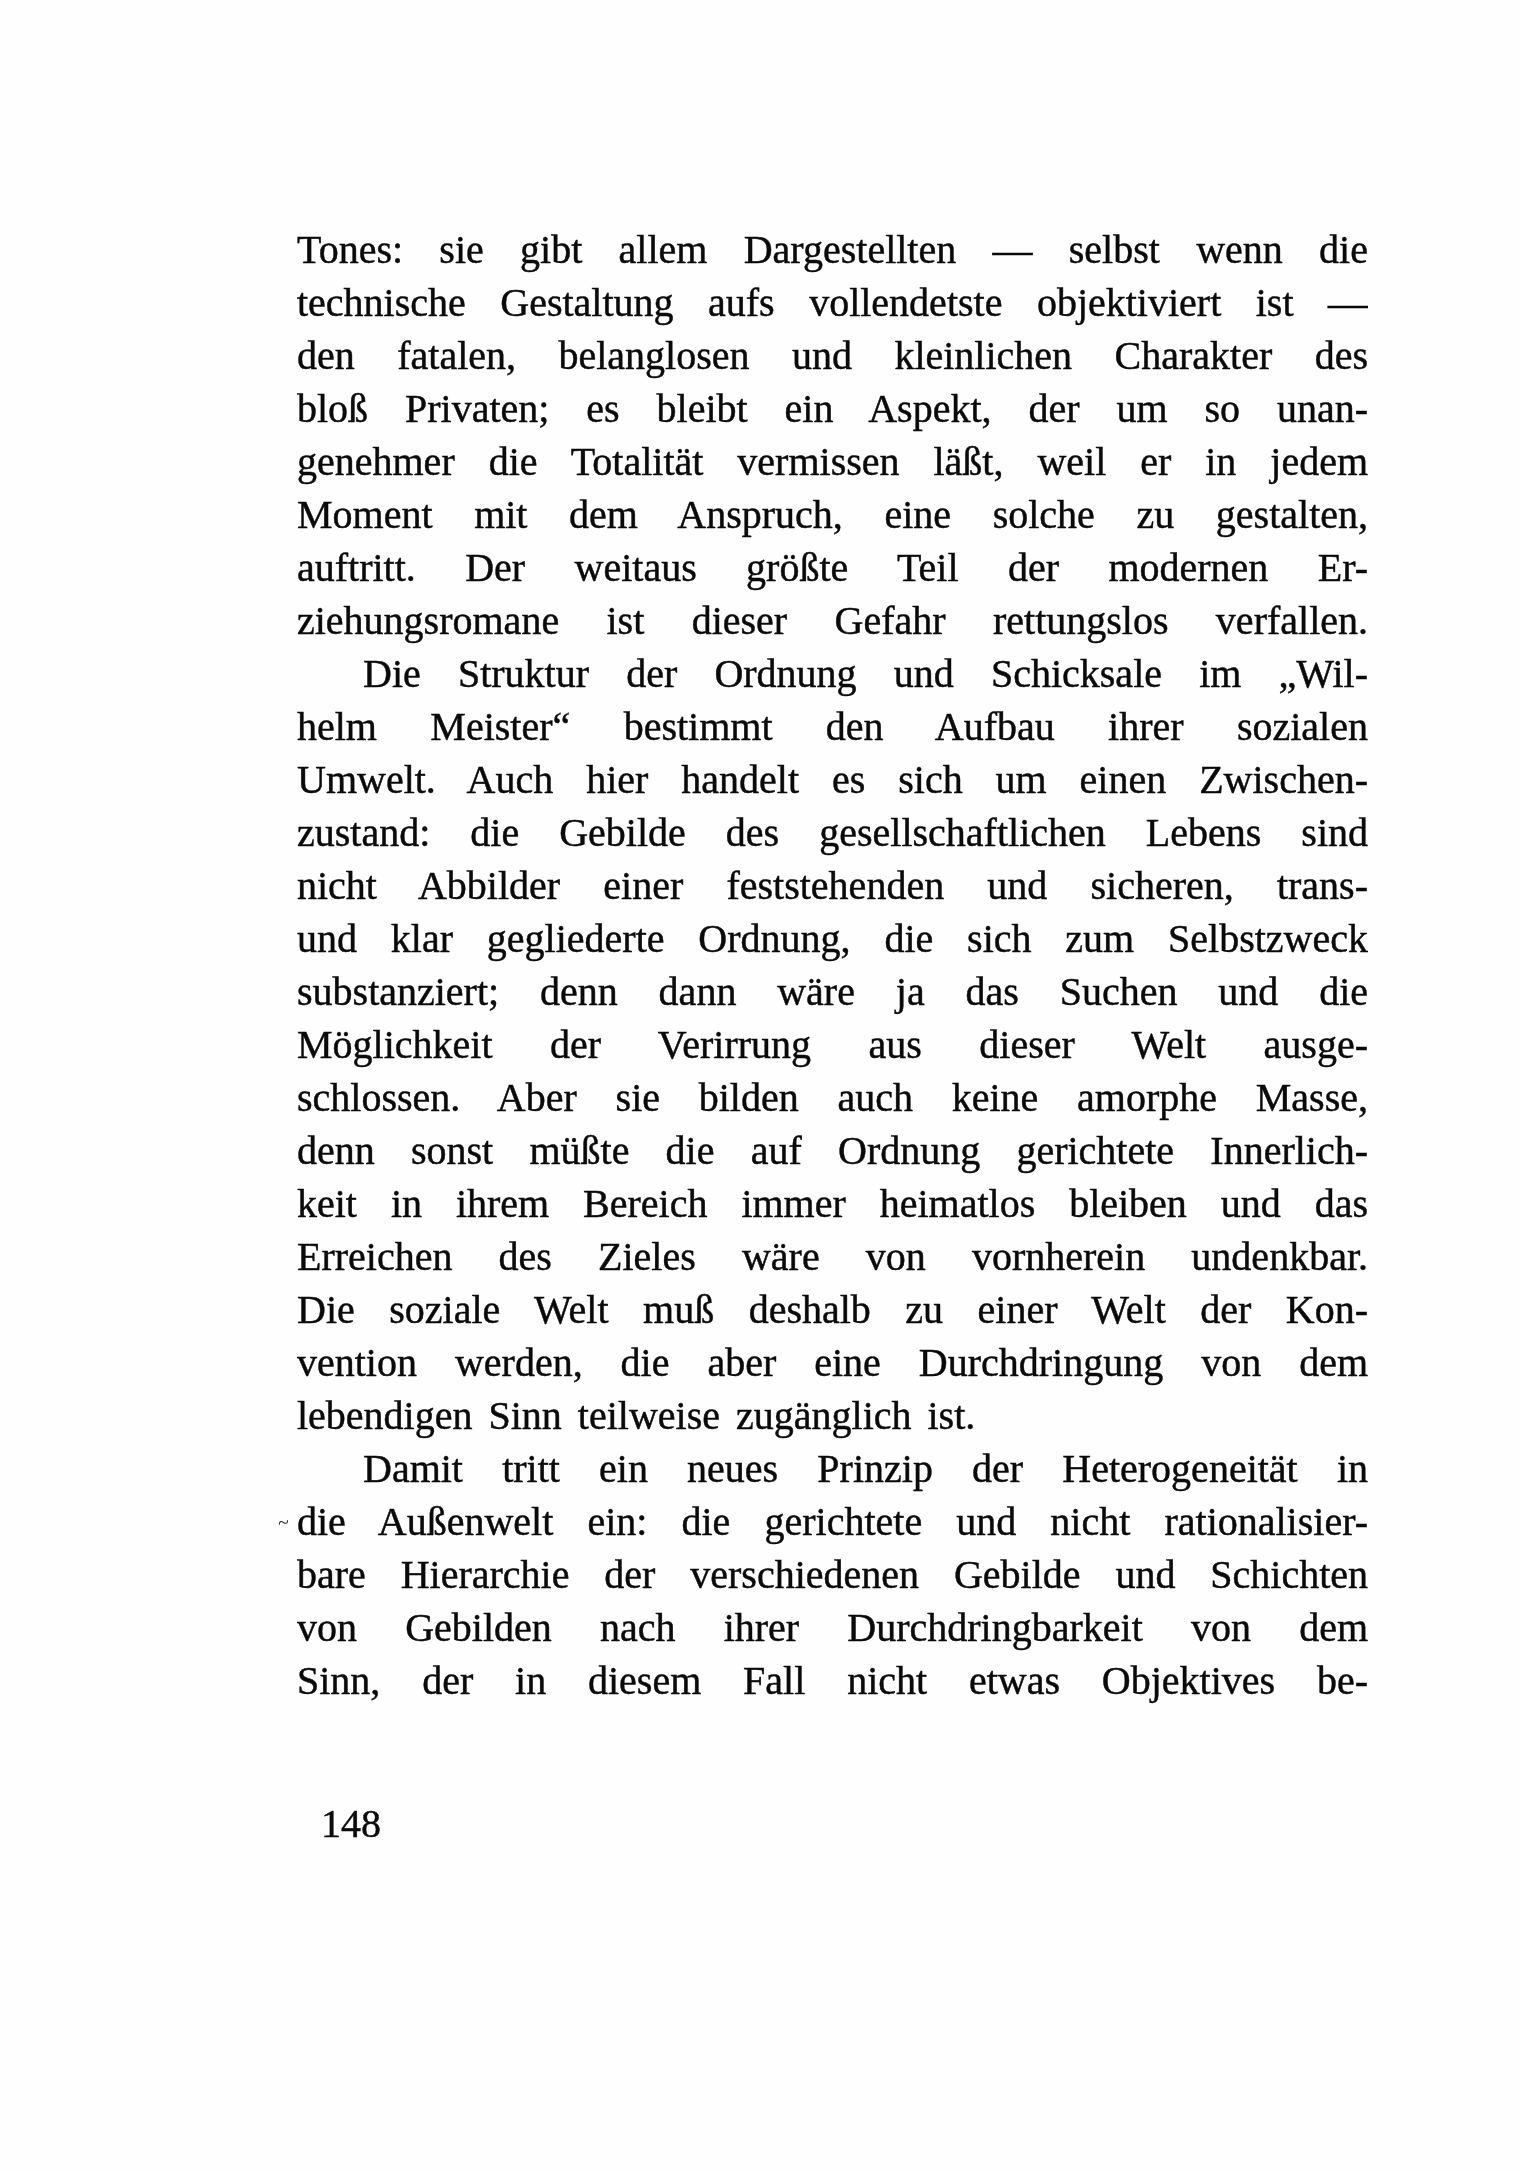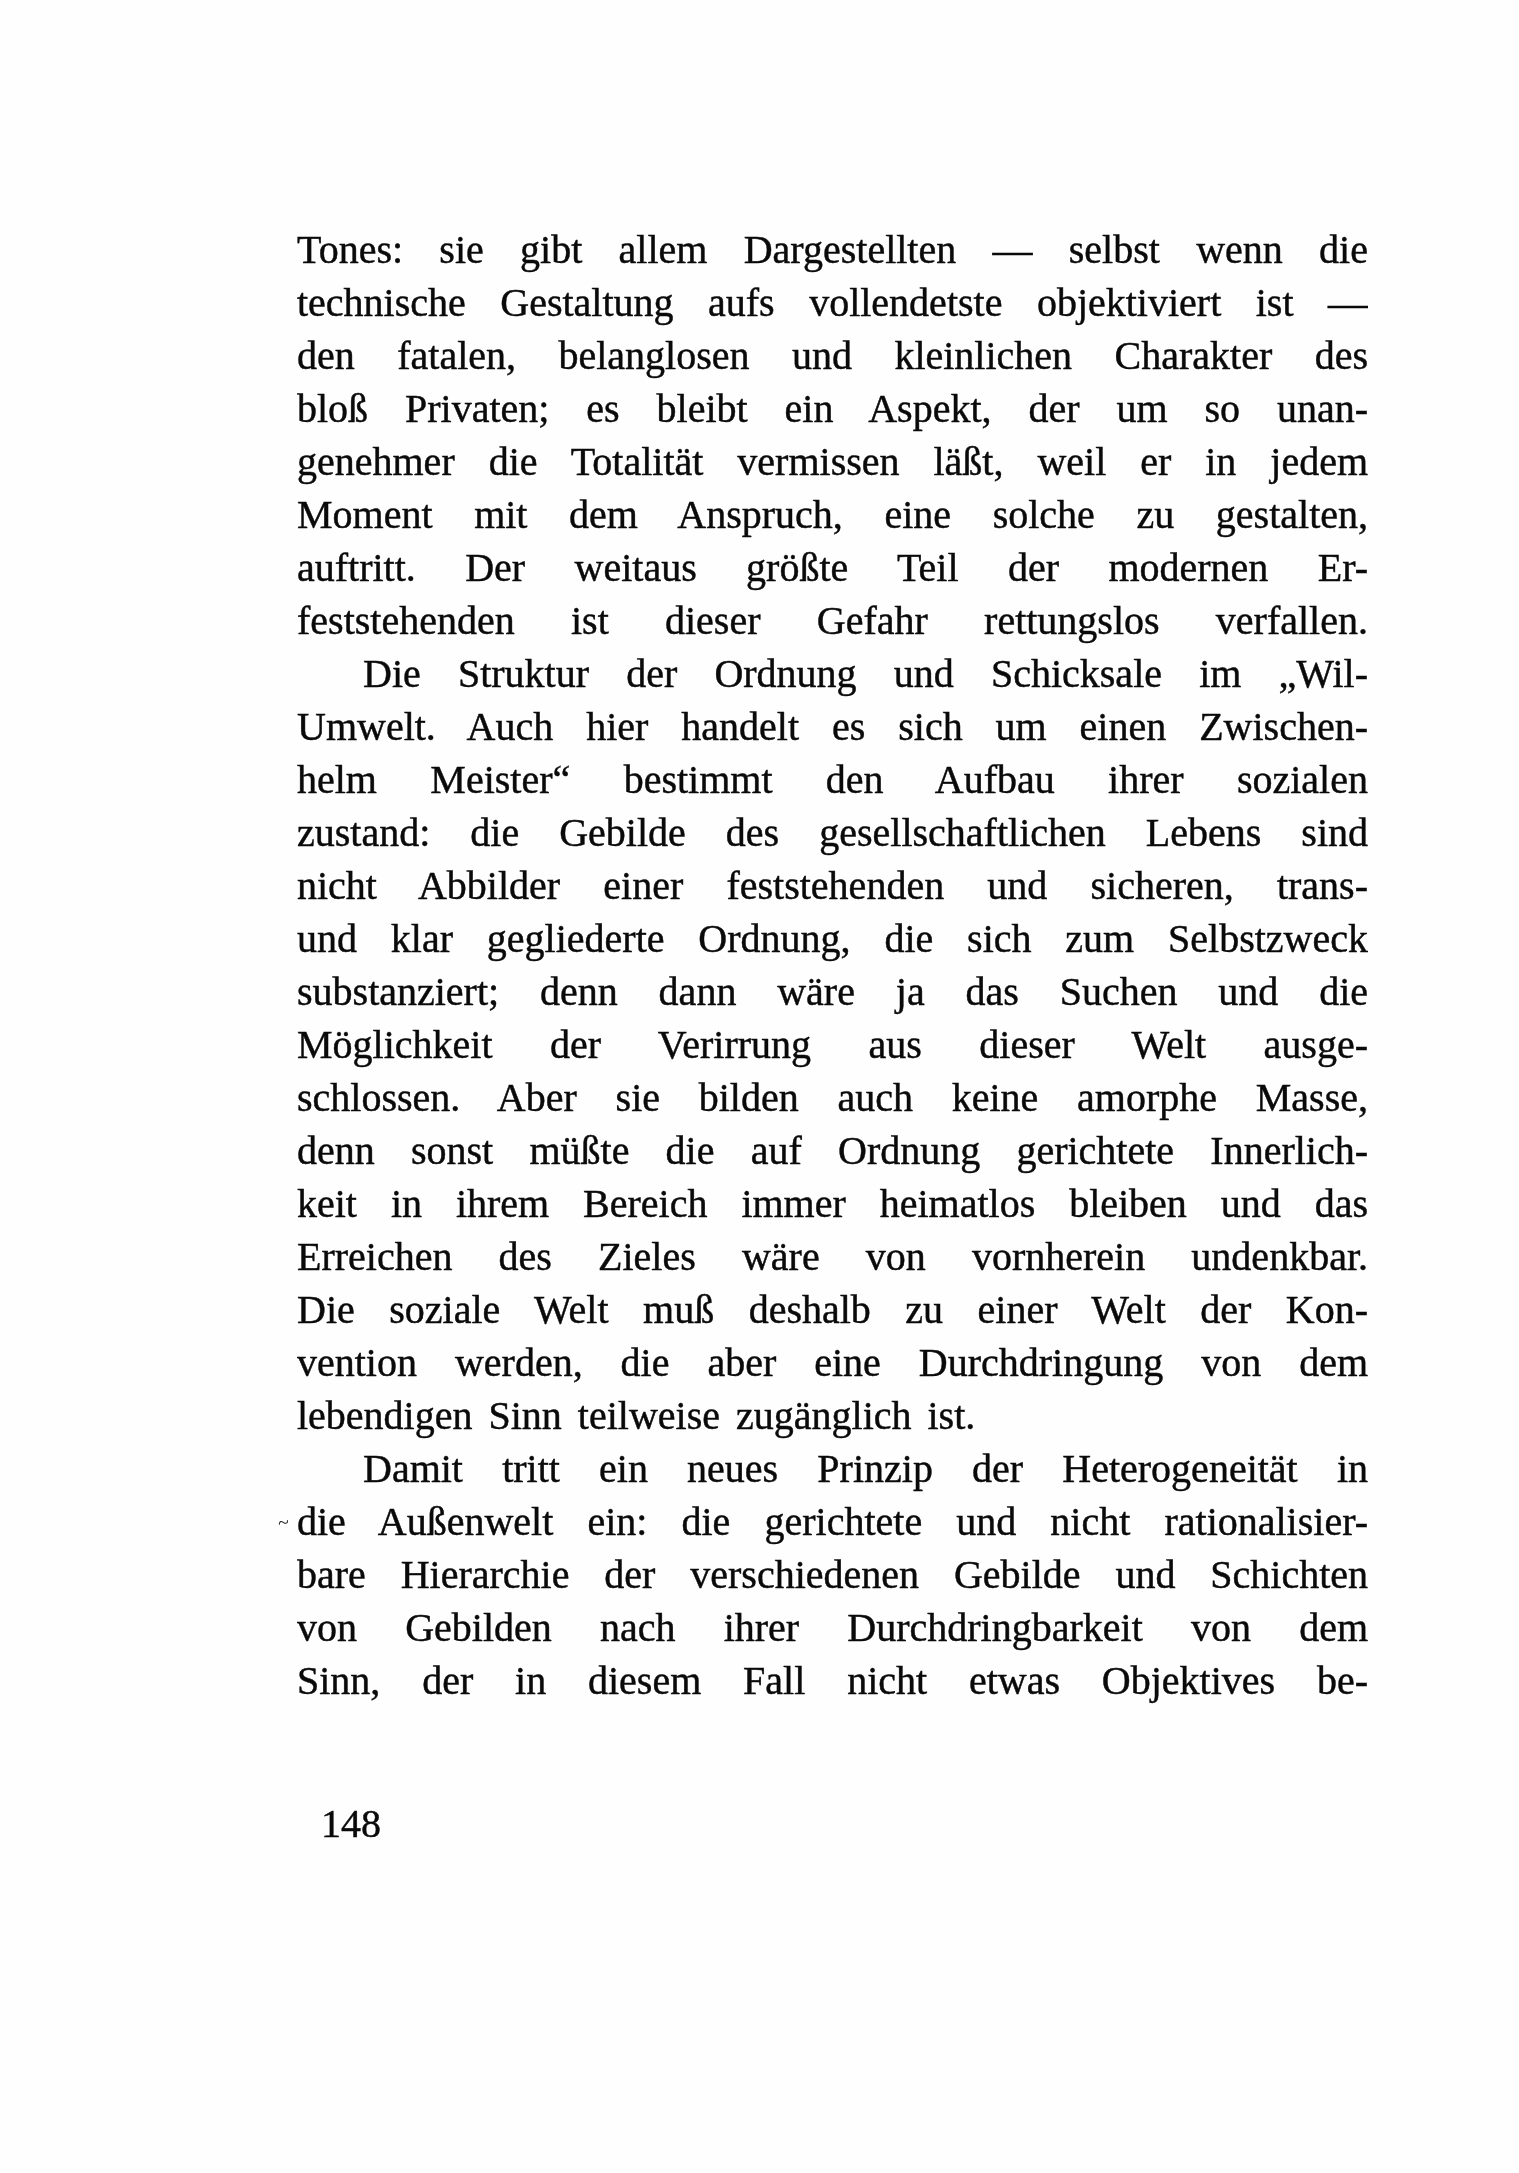--- a/index.html
+++ b/index.html
@@ -69,24 +69,24 @@
 
 <div class="scan-page">
   <div class="text-block">
       <div class="line">Tones: sie gibt allem Dargestellten — selbst wenn die</div>
       <div class="line">technische Gestaltung aufs vollendetste objektiviert ist —</div>
       <div class="line">den fatalen, belanglosen und kleinlichen Charakter des</div>
       <div class="line">bloß Privaten; es bleibt ein Aspekt, der um so unan-</div>
       <div class="line">genehmer die Totalität vermissen läßt, weil er in jedem</div>
       <div class="line">Moment mit dem Anspruch, eine solche zu gestalten,</div>
       <div class="line">auftritt. Der weitaus größte Teil der modernen Er-</div>
-      <div class="line">feststehenden ist dieser Gefahr rettungslos verfallen.</div>
+      <div class="line">ziehungsromane ist dieser Gefahr rettungslos verfallen.</div>
       <div class="line indent">Die Struktur der Ordnung und Schicksale im „Wil-</div>
+      <div class="line">helm Meister“ bestimmt den Aufbau ihrer sozialen</div>
       <div class="line">Umwelt. Auch hier handelt es sich um einen Zwischen-</div>
-      <div class="line">helm Meister“ bestimmt den Aufbau ihrer sozialen</div>
       <div class="line">zustand: die Gebilde des gesellschaftlichen Lebens sind</div>
       <div class="line">nicht Abbilder einer feststehenden und sicheren, trans-</div>
       <div class="line">und klar gegliederte Ordnung, die sich zum Selbstzweck</div>
       <div class="line">substanziert; denn dann wäre ja das Suchen und die</div>
       <div class="line">Möglichkeit der Verirrung aus dieser Welt ausge-</div>
       <div class="line">schlossen. Aber sie bilden auch keine amorphe Masse,</div>
       <div class="line">denn sonst müßte die auf Ordnung gerichtete Innerlich-</div>
       <div class="line">keit in ihrem Bereich immer heimatlos bleiben und das</div>
       <div class="line">Erreichen des Zieles wäre von vornherein undenkbar.</div>
       <div class="line">Die soziale Welt muß deshalb zu einer Welt der Kon-</div>

